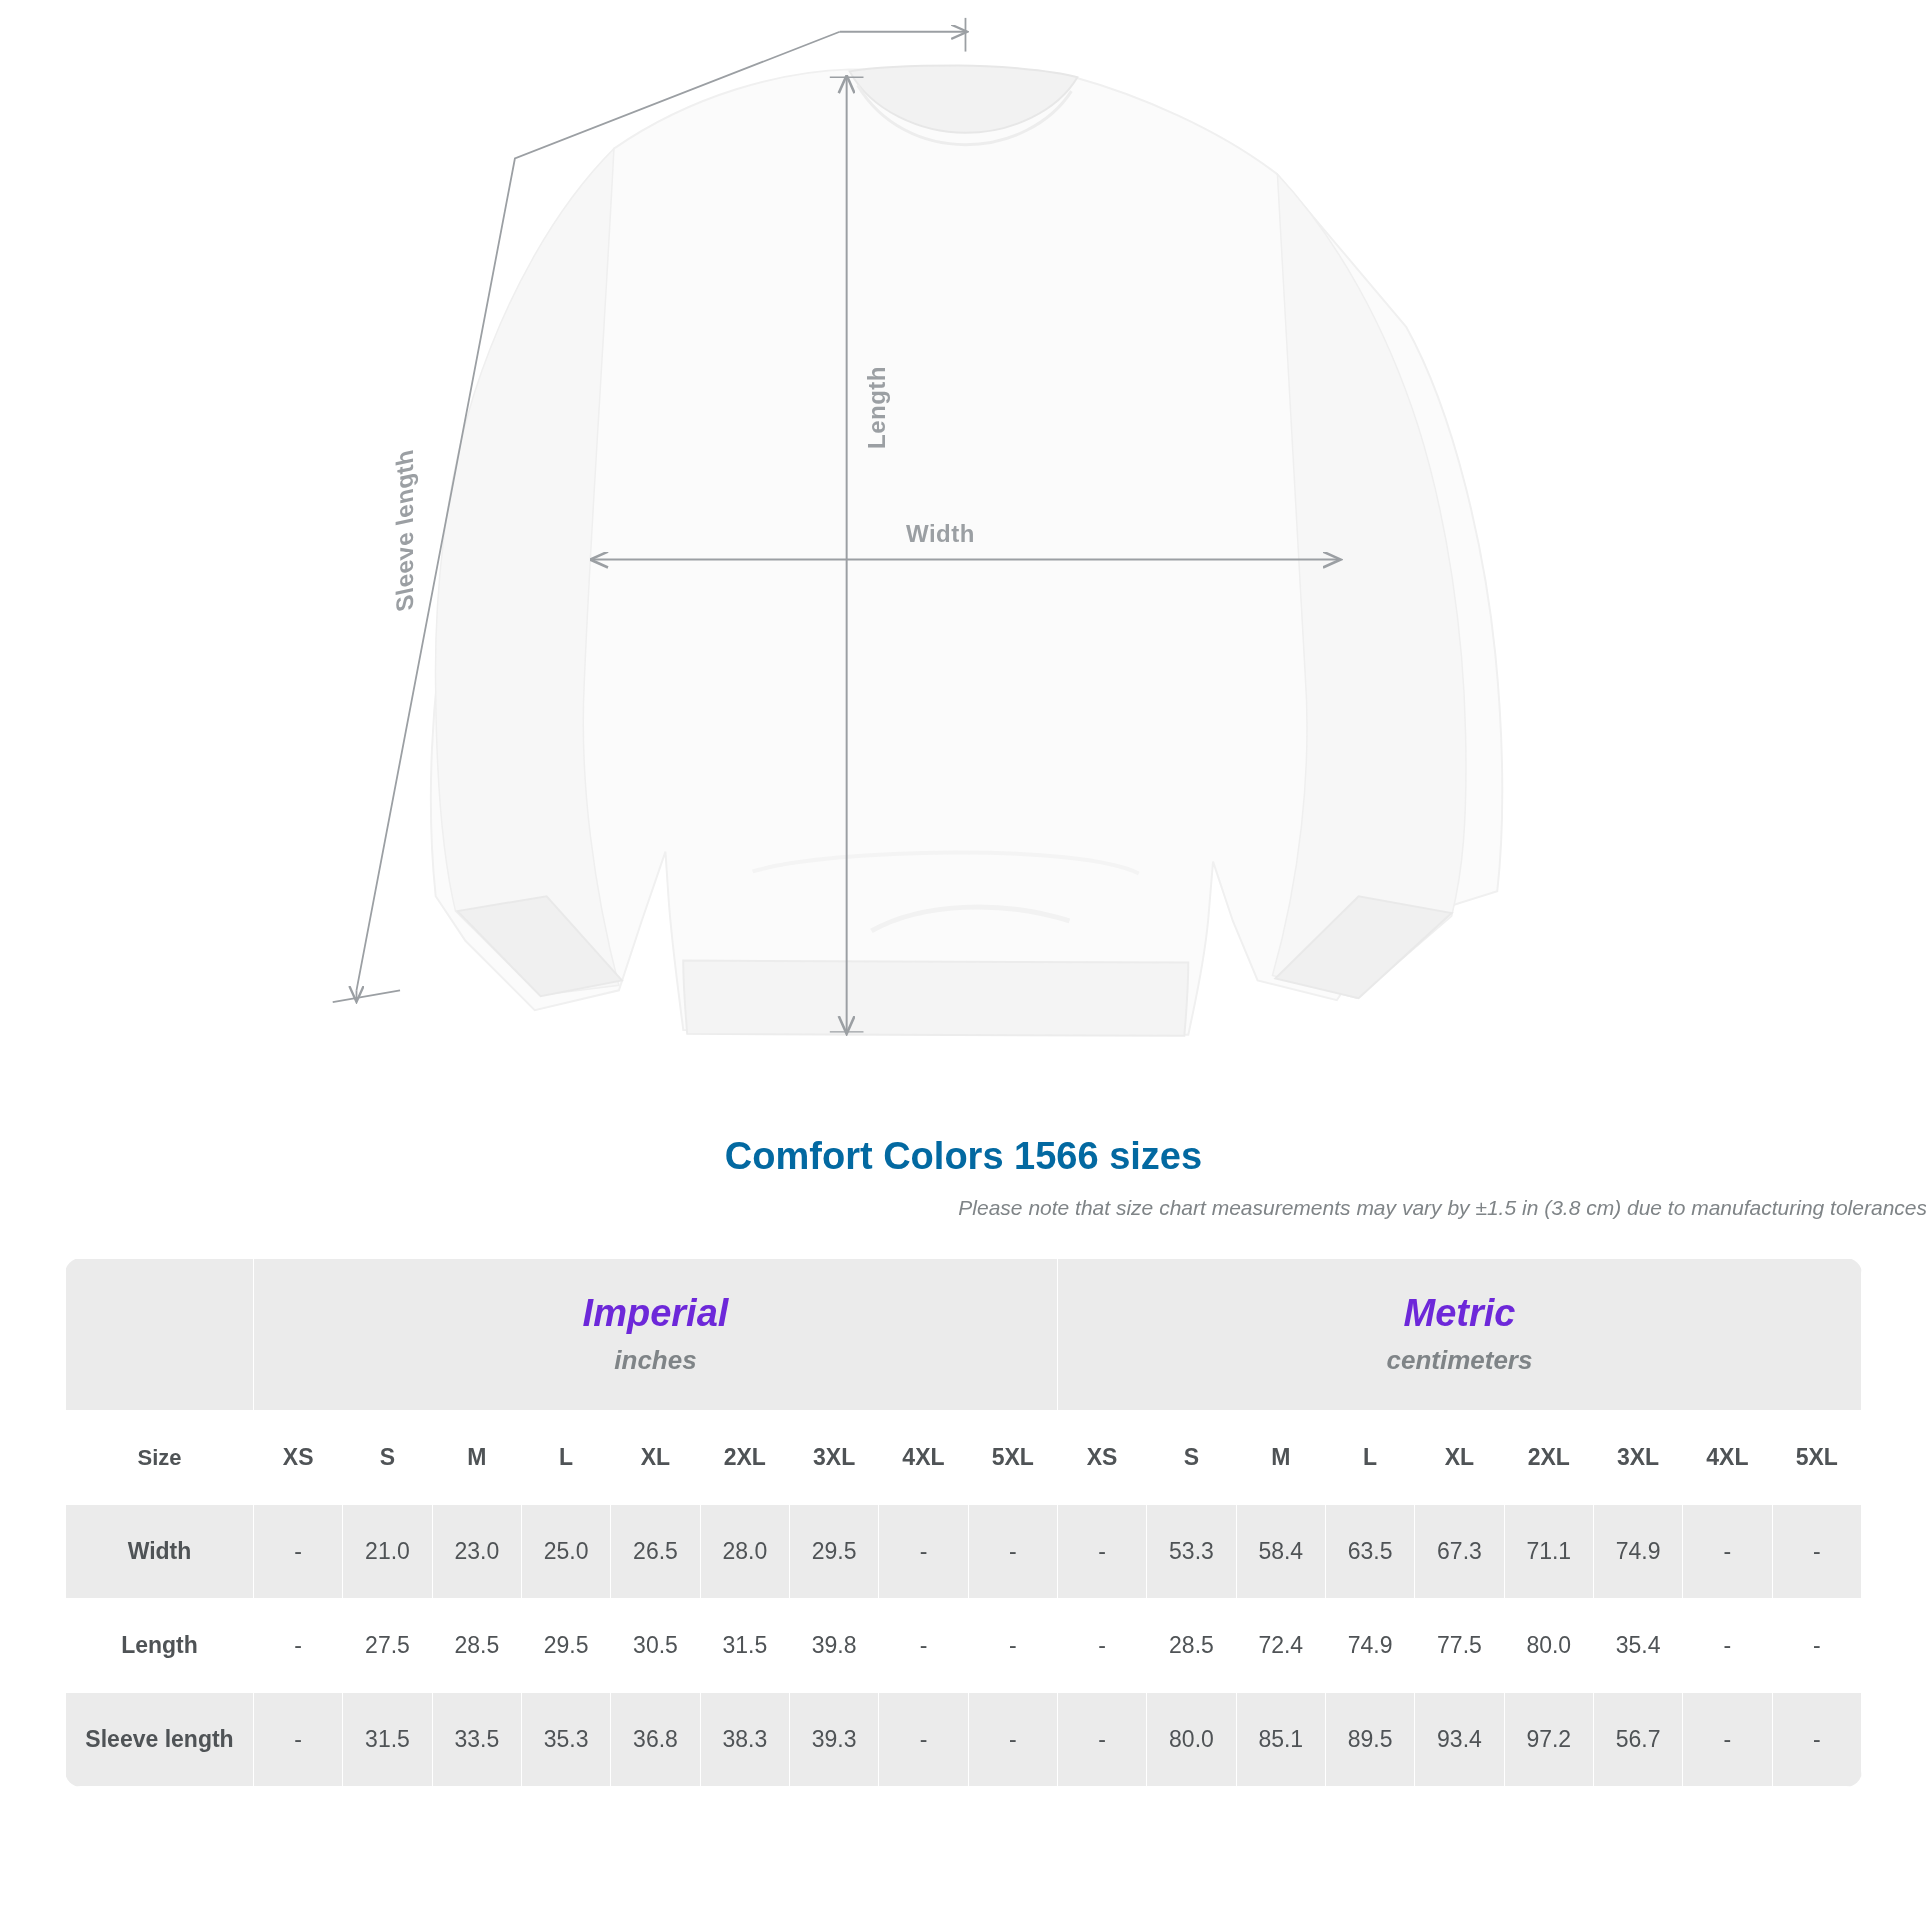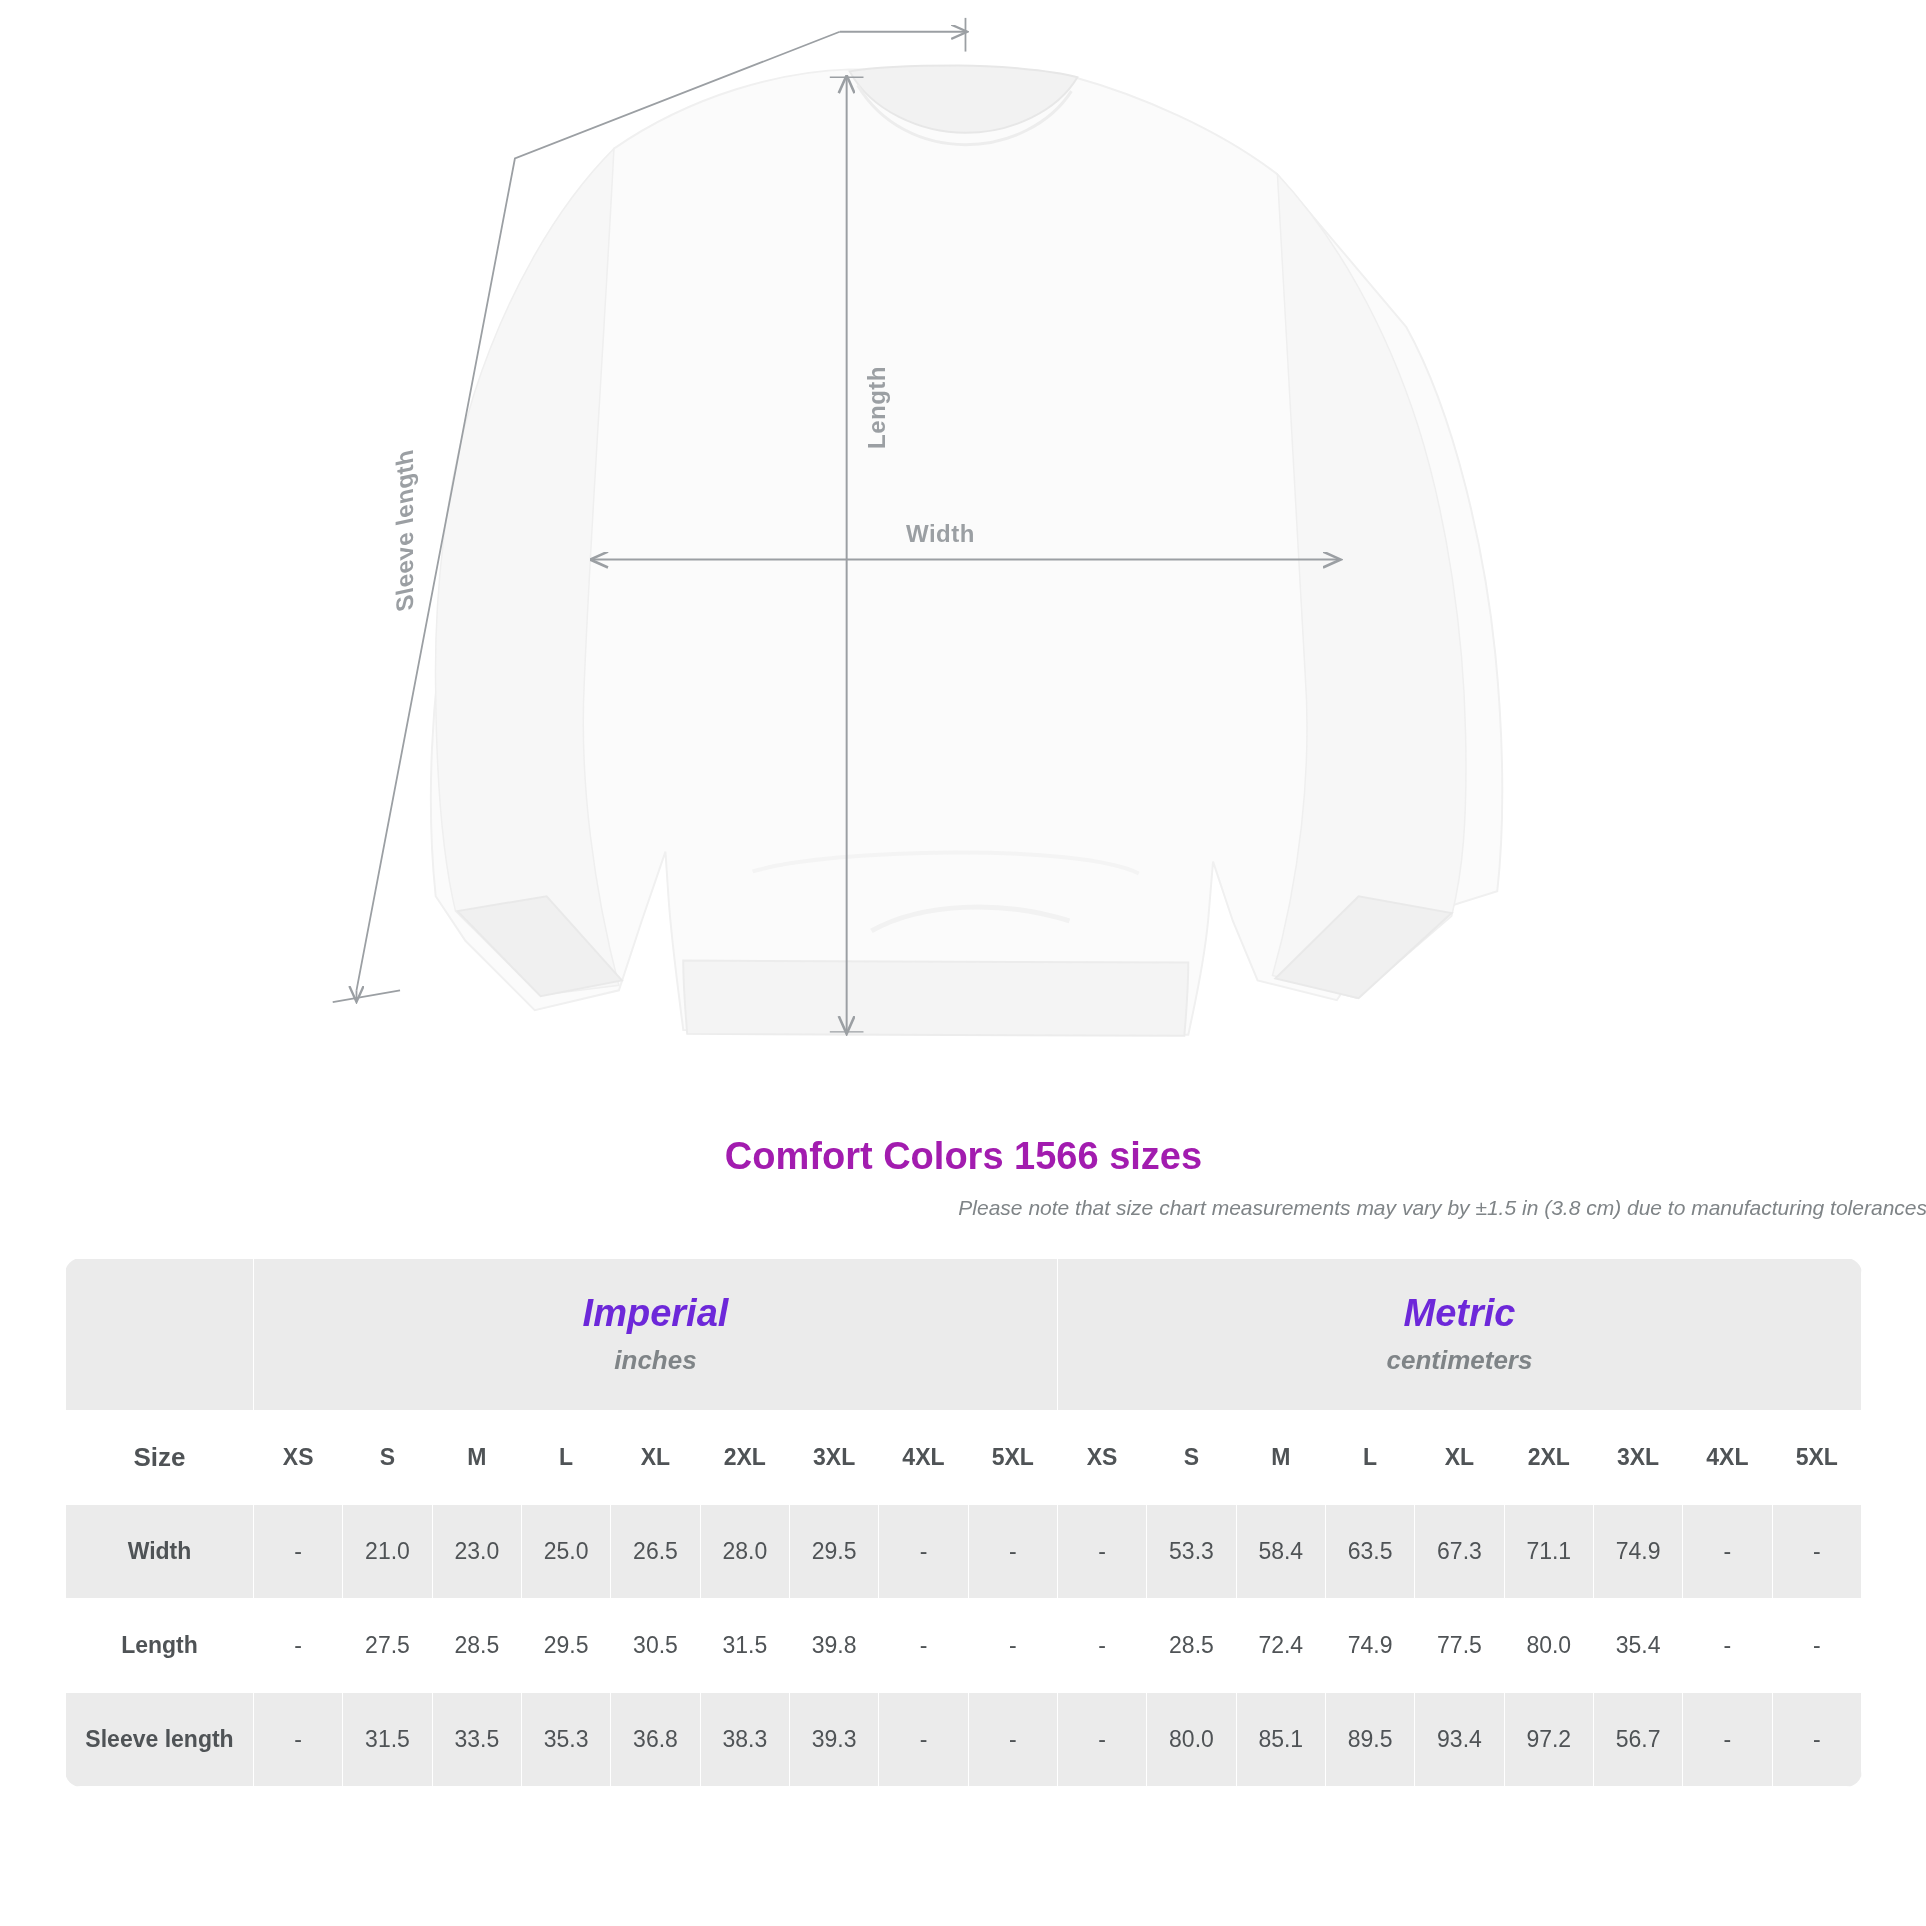--- a/index.html
+++ b/index.html
@@ -56,21 +56,21 @@
     font-size: 24px;
     writing-mode: vertical-rl;
     transform: rotate(180deg) skewY(-12deg);
   }
 
   
   .chart-title {
     text-align: center;
     font-size: 38px;
     font-weight: bold;
-    color: #a21caf;
+    color: #0369a1;
     margin-top: 6px;
   }
   .chart-note {
     text-align: right;
     font-size: 21px;
     font-style: italic;
     color: #7f8487;
     margin-top: 18px;
   }
 
@@ -115,21 +115,21 @@
   }
   
   .head-row td {
     background: #ffffff;
     height: 91px;
     font-weight: bold;
     color: #5a5e61;
     font-size: 24px;
   }
   .head-row td.rowlabel {
-    font-size: 26px;
+    font-size: 22px;
   }
   
   tr.band td {
     height: 91px;
     background: #ebebeb;
   }
   tr.plain td {
     height: 91px;
     background: #ffffff;
   }

